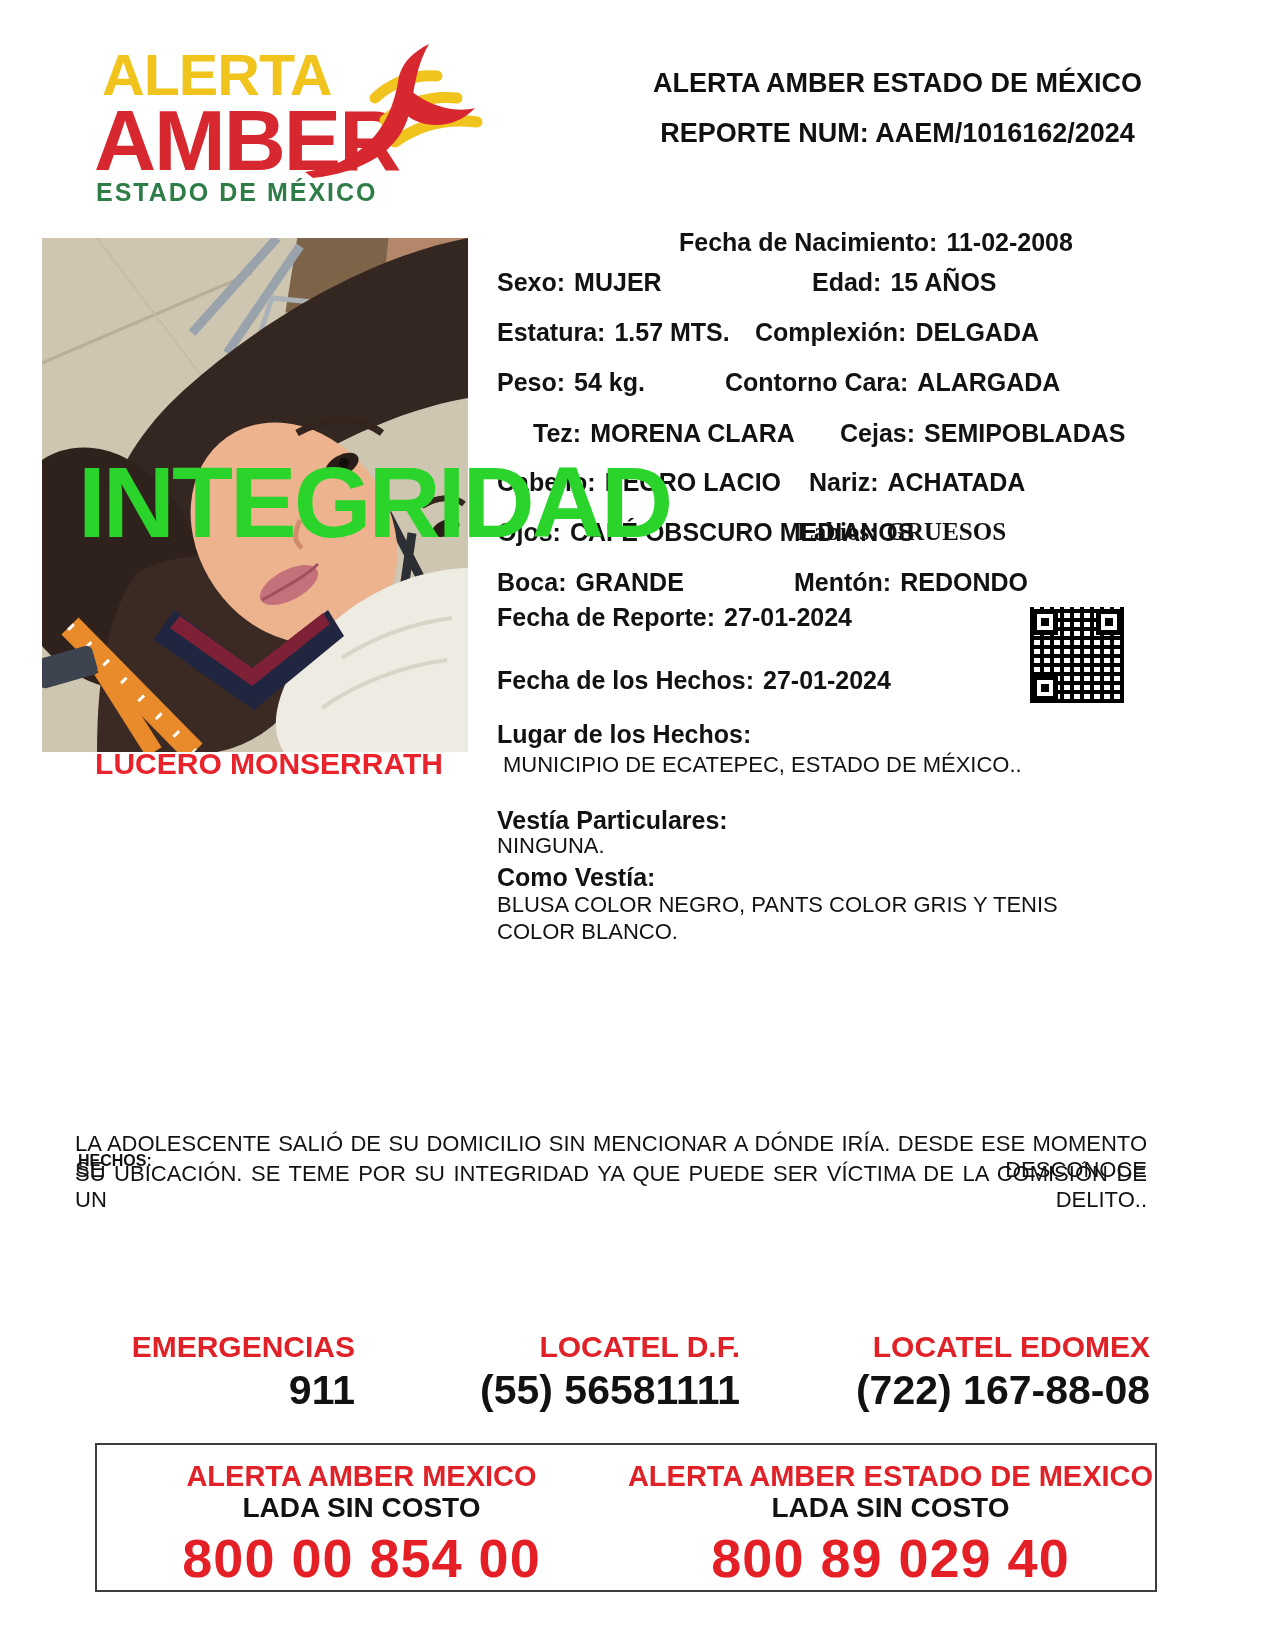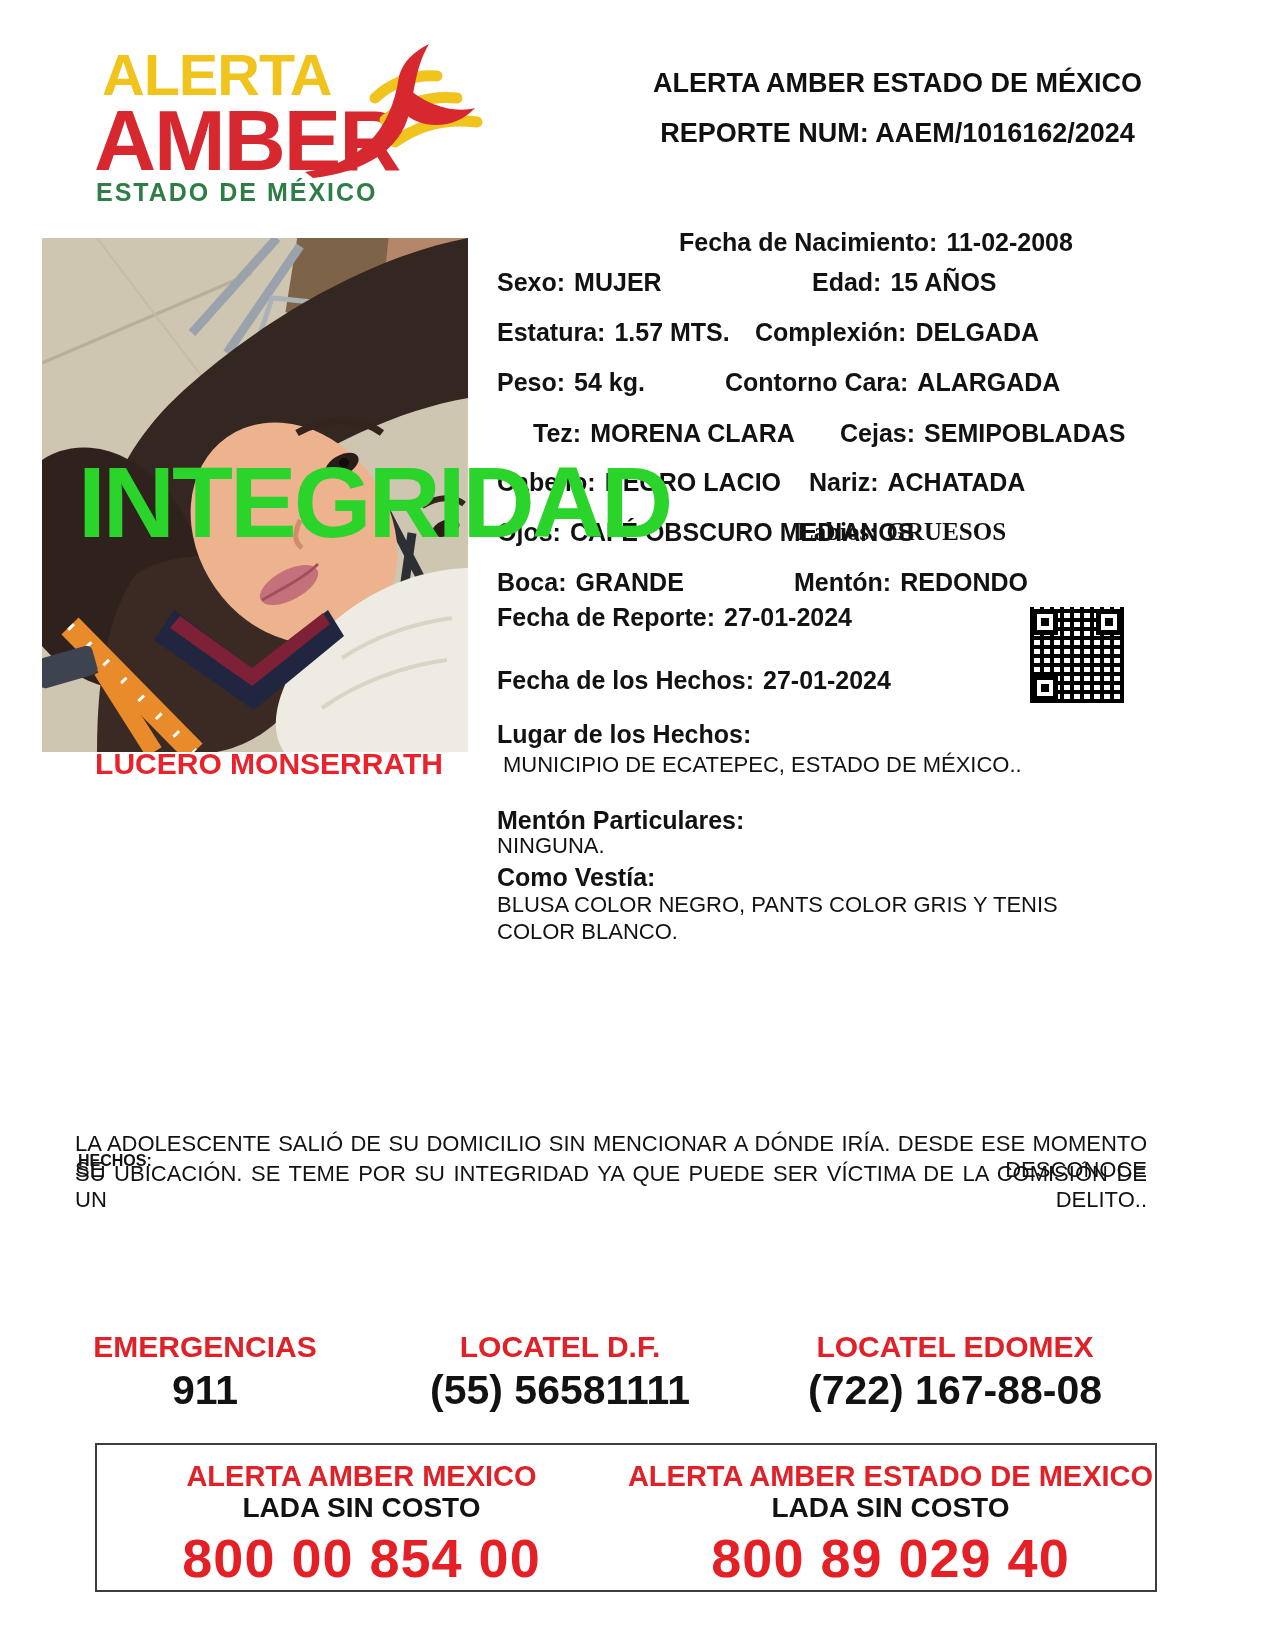--- a/index.html
+++ b/index.html
@@ -63,21 +63,21 @@
   .qr-finder::after{content:'';position:absolute;left:4px;top:4px;width:8px;height:8px;background:#000;}
   .qf-tl{left:2px;top:2px;} .qf-tr{right:2px;top:2px;} .qf-bl{left:2px;bottom:2px;}
 
   
   .hechos-title{left:78px;top:1152px;font-size:16px;font-weight:700;}
   .hechos-line{left:75px;width:1072px;font-size:22px;font-weight:400;
     text-align:justify;text-align-last:justify;}
   .hl1{top:1131px;} .hl2{top:1161px;}
 
   
-  .contact{text-align:center;}
+  .contact{text-align:right;}
   .contact .clabel{font-size:30px;font-weight:700;color:#e02128;letter-spacing:0;}
   .contact .cnum{font-size:41px;font-weight:700;color:#121212;margin-top:3px;letter-spacing:0;}
   .c0{left:55px;top:1330px;width:300px;}
   .c1{left:380px;top:1330px;width:360px;}
   .c2{left:760px;top:1330px;width:390px;}
 
   
   .footer-box{left:95px;top:1443px;width:1058px;height:145px;border:2px solid #3d3d3d;
     display:flex;}
   .fcol{flex:1;text-align:center;padding-top:16px;}
@@ -189,21 +189,21 @@
       <span class="lbl">Fecha de Reporte:</span><span>27-01-2024</span>
     </div>
 
     <div class="drow d-fhechos">
       <span class="lbl">Fecha de los Hechos:</span><span>27-01-2024</span>
     </div>
 
     <div class="drow d-lugar-l">Lugar de los Hechos:</div>
     <div class="drow d-lugar-v para">MUNICIPIO DE ECATEPEC, ESTADO DE MÉXICO..</div>
 
-    <div class="drow d-senas-l">Mentón Particulares:</div>
+    <div class="drow d-senas-l">Vestía Particulares:</div>
     <div class="drow d-senas-v para">NINGUNA.</div>
 
     <div class="drow d-vestia-l">Como Vestía:</div>
     <div class="drow d-vestia-v para">BLUSA  COLOR NEGRO, PANTS  COLOR GRIS Y TENIS  COLOR BLANCO.</div>
   </div>
 
   <div class="abs qr">
     <div class="qr-finder qf-tl"></div>
     <div class="qr-finder qf-tr"></div>
     <div class="qr-finder qf-bl"></div>

